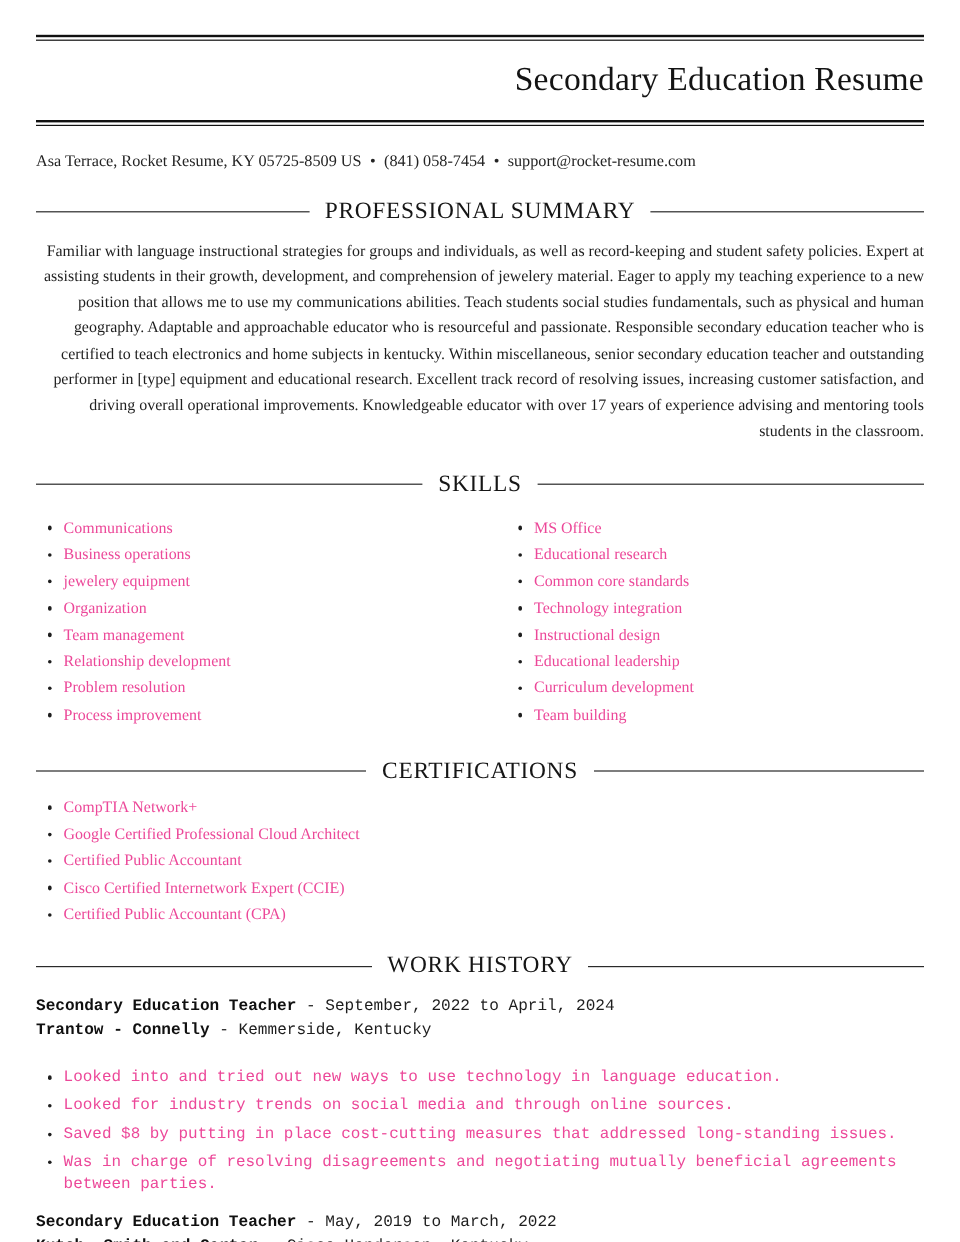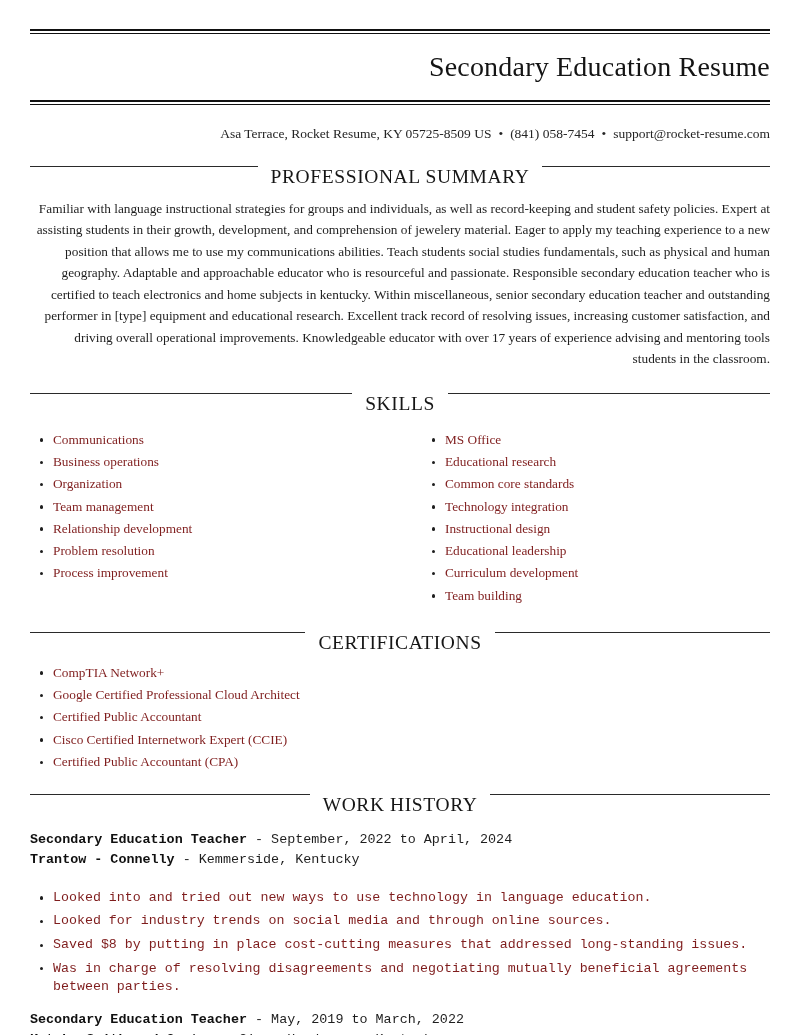--- a/index.html
+++ b/index.html
@@ -38,37 +38,37 @@
     font-weight: 400;
     font-size: 28px;
     line-height: 1.18;
     letter-spacing: 0.2px;
     color: #141414;
     margin: 16px 0 17px 0;
     white-space: nowrap;
   }
 
   .contact-line {
-    text-align: right;
+    text-align: left;
     font-size: 13.5px;
     line-height: 1.3;
     color: #242424;
     margin: 20px 0 0 0;
   }
   .contact-sep {
     display: inline-block;
     padding: 0 7px;
     font-size: 13.5px;
     color: #242424;
   }
 
   
   .section-head {
     display: flex;
-    align-items: flex-start;
+    align-items: center;
     gap: 13px;
     margin: 23px 0 10px 0;
   }
   .section-head .bar {
     flex: 1 1 auto;
     height: 1px;
     background: #2a2a2a;
   }
   .section-head .label {
     flex: 0 0 auto;
@@ -92,21 +92,21 @@
   ul.bullets {
     list-style: none;
     margin: 6px 0 0 0;
     padding: 0;
   }
   ul.bullets > li {
     position: relative;
     padding-left: 23px;
     font-size: 13.3px;
     line-height: 1.36;
-    color: #7f1d1d;
+    color: #ec4899;
     margin: 0 0 4.2px 0;
   }
   ul.bullets > li::before {
     content: "";
     position: absolute;
     left: 10px;
     top: 7.5px;
     width: 3.4px;
     height: 3.4px;
     border-radius: 50%;
@@ -158,20 +158,21 @@
   <div class="section-head">
     <span class="bar"></span>
     <span class="label">SKILLS</span>
     <span class="bar"></span>
   </div>
   <div class="skills-cols">
     <div class="col left">
       <ul class="bullets">
         <li>Communications</li>
         <li>Business operations</li>
+        <li>jewelery equipment</li>
         <li>Organization</li>
         <li>Team management</li>
         <li>Relationship development</li>
         <li>Problem resolution</li>
         <li>Process improvement</li>
       </ul>
     </div>
     <div class="col right">
       <ul class="bullets">
         <li>MS Office</li>

